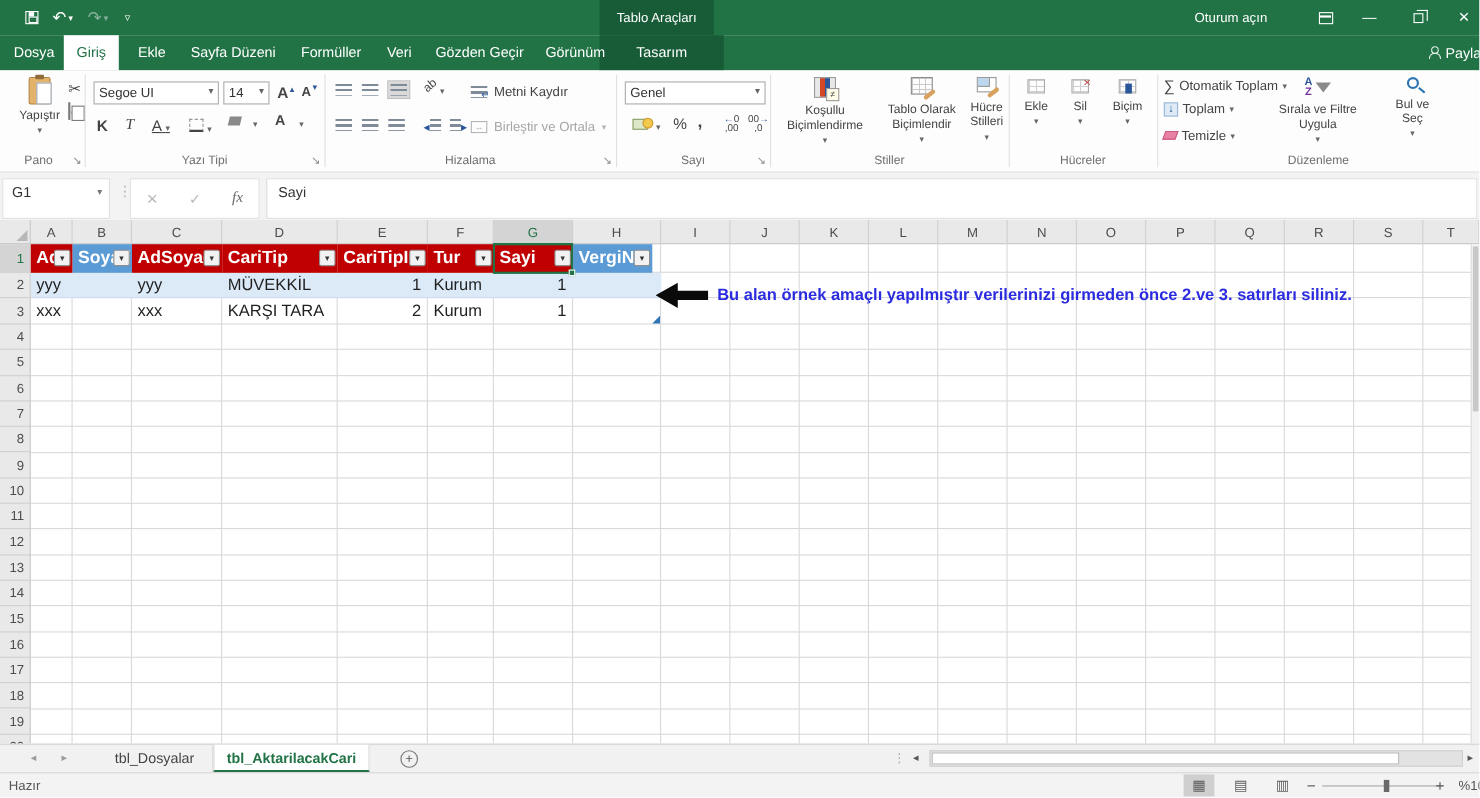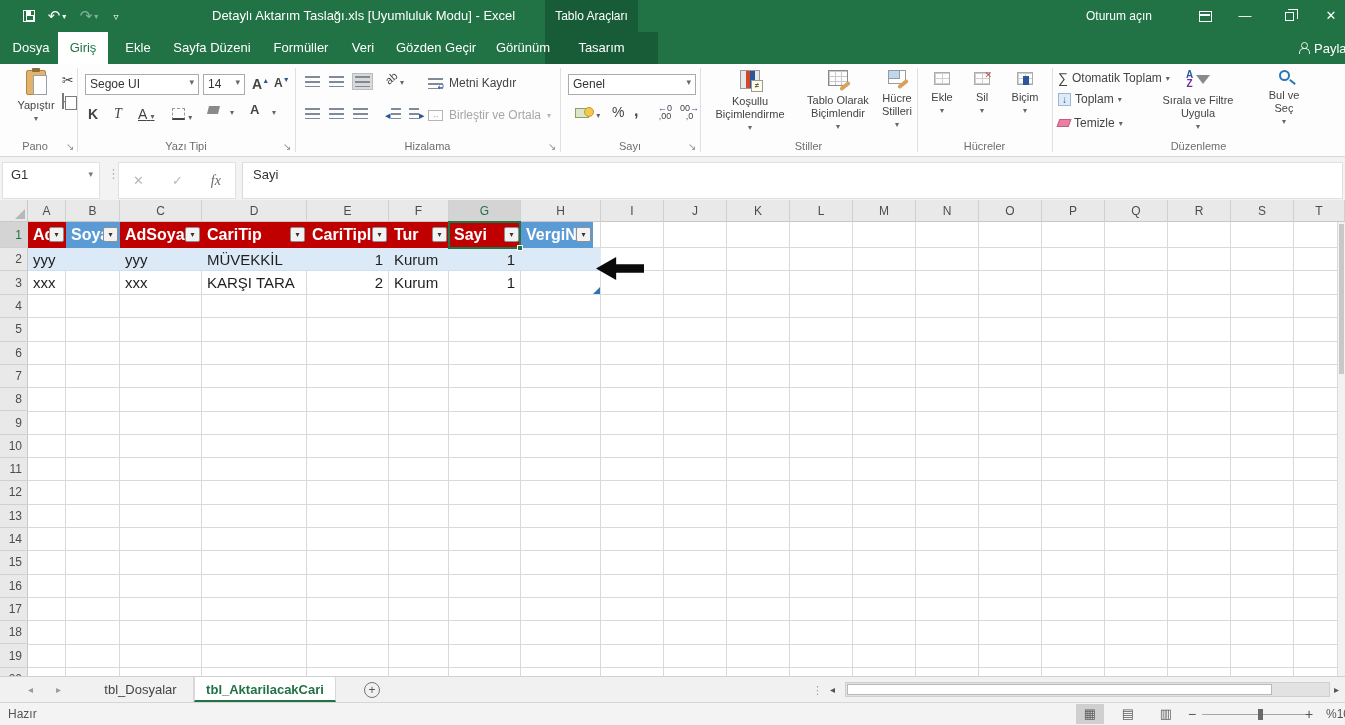--- a/index.html
+++ b/index.html
@@ -2,21 +2,21 @@
 <html><head>
 <meta charset="utf-8">
 <style>
   * { margin:0; padding:0; box-sizing:border-box; }
   html,body { width:1345px; height:725px; overflow:hidden;
     font-family:"Liberation Sans","DejaVu Sans",sans-serif; background:#fff; position:relative; }
   .abs { position:absolute; }
 
   
   #titlebar { position:absolute; left:0; top:0; width:1345px; height:32px; background:#217346; color:#fff; }
-  #titlebar .ctxband { position:absolute; left:545px; top:0; width:93px; height:32px; background:#185C37; text-align:center; line-height:32px; font-size:12px; }
+  #titlebar .ctxband { position:absolute; left:545px; top:0; width:104px; height:32px; background:#185C37; text-align:center; line-height:32px; font-size:12px; }
   .qatbtn { position:absolute; top:0; height:32px; display:flex; align-items:center; justify-content:center; color:#fff; }
   .i-save { width:12px; height:12px; border:1.5px solid #fff; position:relative; }
   .i-save::before { content:''; position:absolute; left:2px; top:0; width:5px; height:4px; background:#fff; }
   .i-save::after  { content:''; position:absolute; left:2px; bottom:0; width:6px; height:4px; border:1px solid #fff; }
   .dim { opacity:.45; }
   #title-text { position:absolute; left:212px; top:0; height:32px; line-height:32px; font-size:13px; color:#fff; }
   #signin { position:absolute; left:1060px; top:0; height:32px; line-height:32px; font-size:12px; color:#fff;margin-left:26px; }
   .winbtn { position:absolute; top:0; width:34px; height:32px; text-align:center; line-height:32px; font-size:13px; color:#fff; }
   .i-ribopt { display:inline-block; width:13px; height:11px; border:1.5px solid #fff; position:relative; vertical-align:middle;}
   .i-ribopt::before { content:''; position:absolute; left:0; top:2px; width:10px; height:1.5px; background:#fff; }
@@ -148,21 +148,20 @@
 </head>
 <body>
 
 <div id="titlebar">
   <div class="qatbtn" style="left:16px;width:26px;">
       <span class="i-save"></span>
     </div>
   <div class="qatbtn" style="left:42px;width:30px;font-size:15px;">↶<span style="font-size:8px;margin-left:2px;">▾</span></div>
   <div class="qatbtn dim" style="left:74px;width:30px;font-size:15px;">↷<span style="font-size:8px;margin-left:2px;">▾</span></div>
   <div class="qatbtn" style="left:106px;width:20px;font-size:10px;">▿</div>
-  <div id="title-text">Detaylı Aktarım Taslağı.xls  [Uyumluluk Modu]  -  Excel</div>
   <div class="ctxband">Tablo Araçları</div>
   <div id="signin">Oturum açın</div>
   <div class="winbtn" style="left:1188px;"><span class="i-ribopt"></span></div>
   <div class="winbtn" style="left:1228px;">—</div>
   <div class="winbtn" style="left:1272px;"><span class="i-restore"></span></div>
   <div class="winbtn" style="left:1314px;">✕</div>
 </div>
 
 <div id="tabrow">
   <div id="ctxband2"></div>
@@ -341,20 +340,21 @@
     <span>Sayi</span>
   </div>
 </div>
 
 <div id="sheet">
   <div id="colstrip"></div>
   <div id="rowstrip"></div>
   <div id="corner"></div>
 
   <div id="annot-arrow"></div>
+  <div id="annot-text">Bu alan örnek amaçlı yapılmıştır verilerinizi girmeden önce 2.ve 3. satırları siliniz.</div>
   <div id="resizehandle" style="left: 593px; top: 87px;"></div>
   <div id="vscroll">
       <div class="thumb"></div>
     </div>
 <div class="colhdr" style="left: 28px; width: 38px;">A</div>
     <div class="vline" style="left: 65px;"></div>
     <div class="colhdr" style="left: 66px; width: 54px;">B</div>
     <div class="vline" style="left: 119px;"></div>
     <div class="colhdr" style="left: 120px; width: 82px;">C</div>
     <div class="vline" style="left: 201px;"></div>

